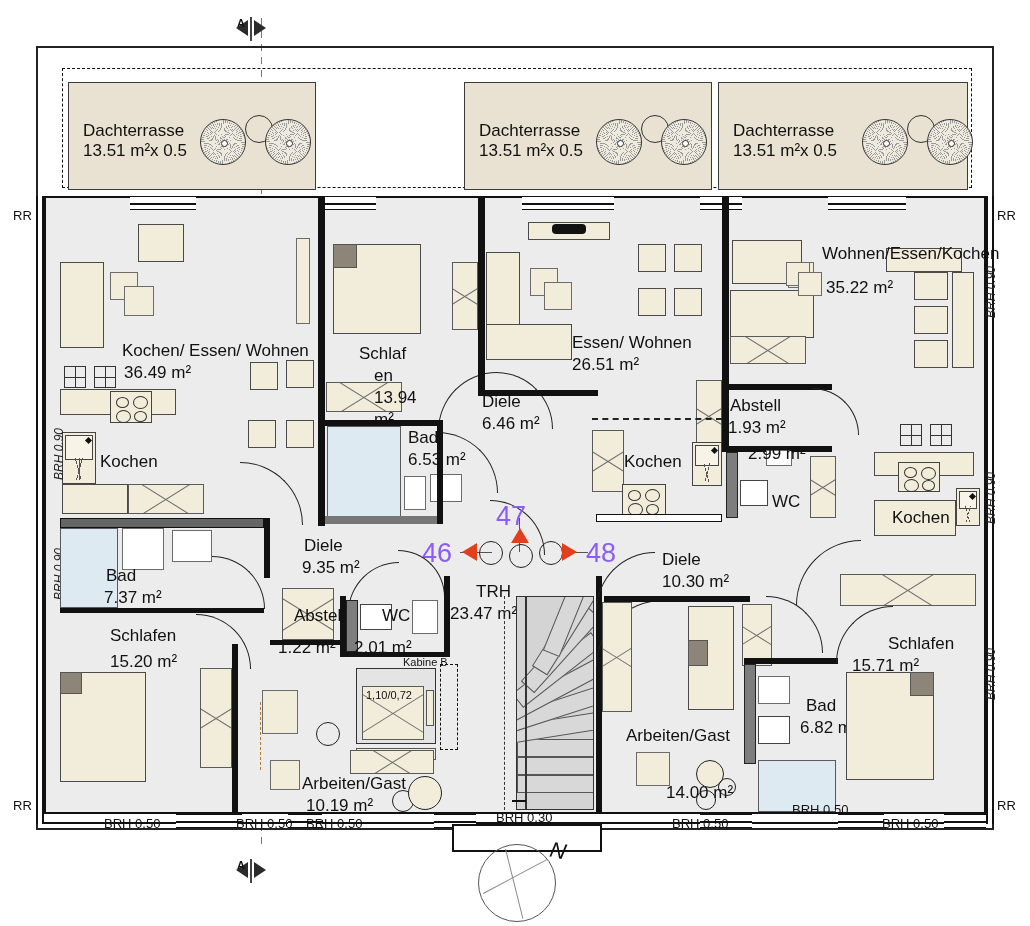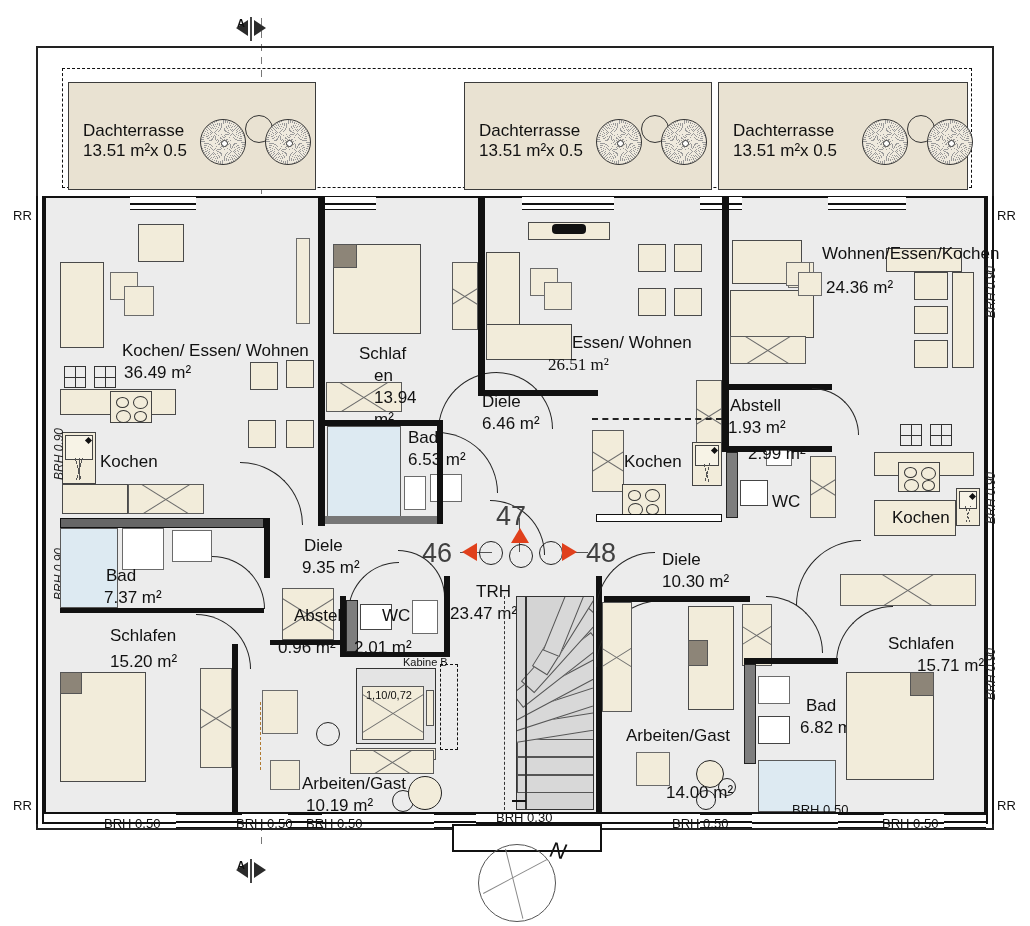--- a/index.html
+++ b/index.html
@@ -12,21 +12,21 @@
   .furn-thin   {background:#f2ecda;border:1px solid #6b6b6b;box-sizing:border-box;}
   .water       {background:#ddeaf2;border:1px solid #5a5a5a;box-sizing:border-box;}
   .wall        {background:#111111;}
   .wallgray    {background:#7d7d7d;border:1px solid #222;box-sizing:border-box;}
   .outline     {border:1.5px solid #222;box-sizing:border-box;}
   .dash        {border:1.5px dashed #111;box-sizing:border-box;}
 
   
   .lbl{position:absolute;color:#111;font-size:17px;line-height:19px;white-space:nowrap;}
   .lbl.tiny{font-size:11px;}
-  .num{position:absolute;color:#404040;font-size:27px;line-height:27px;}
+  .num{position:absolute;color:#8b5cf6;font-size:27px;line-height:27px;}
   .vert{transform-origin:0 0;font-style:italic;font-size:12px;white-space:nowrap;position:absolute;color:#222;}
   .brh{position:absolute;font-size:13px;color:#111;white-space:nowrap;}
 
   
   .arc{position:absolute;border:1.4px solid #222;background:transparent;}
   .arc-tl{border-radius:100% 0 0 0;border-right:none;border-bottom:none;}
   .arc-tr{border-radius:0 100% 0 0;border-left:none;border-bottom:none;}
 
   
   .win{position:absolute;background:#fff;border-top:1.5px solid #111;border-bottom:1.5px solid #111;}
@@ -240,21 +240,21 @@
 
   <div class="furn abs" style="left:638px;top:244px;width:28px;height:28px;"></div>
   <div class="furn abs" style="left:674px;top:244px;width:28px;height:28px;"></div>
   <div class="furn abs" style="left:638px;top:288px;width:28px;height:28px;"></div>
   <div class="furn abs" style="left:674px;top:288px;width:28px;height:28px;"></div>
   <div class="furn abs" style="left:738px;top:242px;width:46px;height:38px;"></div>
   <div class="furn abs" style="left:730px;top:290px;width:84px;height:48px;"></div>
   <div class="furn-thin abs" style="left:788px;top:262px;width:26px;height:26px;"></div>
 
   <div class="lbl abs" style="left:572px;top:333px;">Essen/ Wohnen</div>
-  <div class="lbl abs" style="left:548px;top:355px;font-family:Liberation Serif, serif;">26.51 m²</div>
+  <div class="lbl abs" style="left:572px;top:355px;">26.51 m²</div>
 
   <div class="xbox" style="left:592px;top:430px;width:32px;height:62px;"></div>
   <div class="xbox" style="left:696px;top:380px;width:26px;height:72px;"></div>
   <div class="stove abs" style="left:622px;top:484px;width:44px;height:32px;">
     <i style="left:5px;top:5px;width:11px;height:9px;"></i>
     <i style="left:22px;top:4px;width:13px;height:11px;"></i>
     <i style="left:5px;top:18px;width:13px;height:11px;"></i>
     <i style="left:23px;top:19px;width:11px;height:9px;"></i>
   </div>
   <div class="sink abs" style="left:692px;top:442px;width:30px;height:44px;">
@@ -283,21 +283,21 @@
   <div class="xbox" style="left:810px;top:456px;width:26px;height:62px;"></div>
 
   <div class="furn-thin abs" style="left:786px;top:262px;width:24px;height:24px;"></div>
   <div class="furn-thin abs" style="left:798px;top:272px;width:24px;height:24px;"></div>
   <div class="furn abs" style="left:886px;top:248px;width:76px;height:24px;"></div>
   <div class="furn abs" style="left:914px;top:272px;width:34px;height:28px;"></div>
   <div class="furn abs" style="left:914px;top:306px;width:34px;height:28px;"></div>
   <div class="furn abs" style="left:914px;top:340px;width:34px;height:28px;"></div>
   <div class="furn abs" style="left:952px;top:272px;width:22px;height:96px;"></div>
   <div class="lbl abs" style="left:822px;top:244px;">Wohnen/Essen/Kochen</div>
-  <div class="lbl abs" style="left:826px;top:278px;">24.36 m²</div>
+  <div class="lbl abs" style="left:826px;top:278px;">35.22 m²</div>
   <div class="vert abs" style="left:984px;top:318px;transform:rotate(-90deg);">BRH 0.90</div>
 
   <div class="gwin abs" style="left:900px;top:424px;width:22px;height:22px;"></div>
   <div class="gwin abs" style="left:930px;top:424px;width:22px;height:22px;"></div>
   <div class="furn abs" style="left:874px;top:452px;width:100px;height:24px;"></div>
   <div class="stove abs" style="left:898px;top:462px;width:42px;height:30px;">
     <i style="left:5px;top:4px;width:11px;height:9px;"></i>
     <i style="left:22px;top:4px;width:13px;height:11px;"></i>
     <i style="left:5px;top:16px;width:13px;height:11px;"></i>
     <i style="left:23px;top:17px;width:11px;height:9px;"></i>
@@ -345,21 +345,21 @@
   <div class="xbox" style="left:200px;top:668px;width:32px;height:100px;"></div>
   <div class="arc arc-tr" style="left:196px;top:614px;width:54px;height:54px;"></div>
 
   <div class="lbl abs" style="left:304px;top:536px;">Diele</div>
   <div class="lbl abs" style="left:302px;top:558px;">9.35 m²</div>
   <div class="arc arc-tl" style="left:348px;top:562px;width:50px;height:50px;"></div>
   <div class="arc arc-tr" style="left:398px;top:550px;width:46px;height:46px;"></div>
 
   <div class="xbox" style="left:282px;top:588px;width:52px;height:52px;"></div>
   <div class="lbl abs" style="left:294px;top:606px;">Abstell</div>
-  <div class="lbl abs" style="left:278px;top:638px;">0.96 m²</div>
+  <div class="lbl abs" style="left:278px;top:638px;">1.22 m²</div>
   <div class="wall abs" style="left:270px;top:640px;width:72px;height:5px;"></div>
 
   <div class="wall abs" style="left:340px;top:596px;width:6px;height:58px;"></div>
   <div class="wallgray abs" style="left:346px;top:600px;width:12px;height:52px;"></div>
   <div class="abs" style="left:360px;top:604px;width:32px;height:26px;background:#fff;border:1.2px solid #444;box-sizing:border-box;"></div>
   <div class="furn-thin abs" style="left:412px;top:600px;width:26px;height:34px;background:#fff;"></div>
   <div class="lbl abs" style="left:382px;top:606px;">WC</div>
   <div class="lbl abs" style="left:354px;top:638px;">2.01 m²</div>
   <div class="wall abs" style="left:340px;top:652px;width:110px;height:5px;"></div>
   <div class="wall abs" style="left:444px;top:576px;width:6px;height:80px;"></div>
@@ -429,21 +429,21 @@
   <div class="wallgray abs" style="left:744px;top:664px;width:12px;height:100px;"></div>
   <div class="furn-thin abs" style="left:758px;top:676px;width:32px;height:28px;background:#fff;"></div>
   <div class="abs" style="left:758px;top:716px;width:32px;height:28px;background:#fff;border:1.2px solid #444;box-sizing:border-box;"></div>
   <div class="water abs" style="left:758px;top:760px;width:78px;height:52px;"></div>
   <div class="lbl abs" style="left:806px;top:696px;">Bad</div>
   <div class="lbl abs" style="left:800px;top:718px;">6.82 m²</div>
   <div class="wall abs" style="left:744px;top:658px;width:94px;height:6px;"></div>
 
   <div class="xbox" style="left:840px;top:574px;width:136px;height:32px;"></div>
   <div class="lbl abs" style="left:888px;top:634px;">Schlafen</div>
-  <div class="lbl abs" style="left:917px;top:656px;">15.71 m²</div>
+  <div class="lbl abs" style="left:852px;top:656px;">15.71 m²</div>
   <div class="furn abs" style="left:846px;top:672px;width:88px;height:108px;"></div>
   <div class="abs" style="left:910px;top:672px;width:24px;height:24px;background:#8d8578;border:1px solid #555;box-sizing:border-box;"></div>
   <div class="arc arc-tl" style="left:836px;top:606px;width:56px;height:56px;"></div>
   <div class="vert abs" style="left:984px;top:700px;transform:rotate(-90deg);">BRH 0.90</div>
 
   <div class="abs" style="left:44px;top:812px;width:942px;height:12px;background:#fff;border-top:2px solid #111;border-bottom:2px solid #111;box-sizing:border-box;"></div>
 
   <div class="win abs" style="left:176px;top:814px;width:66px;height:12px;"></div>
   <div class="win abs" style="left:288px;top:814px;width:34px;height:12px;"></div>
   <div class="win abs" style="left:434px;top:814px;width:42px;height:12px;"></div>

